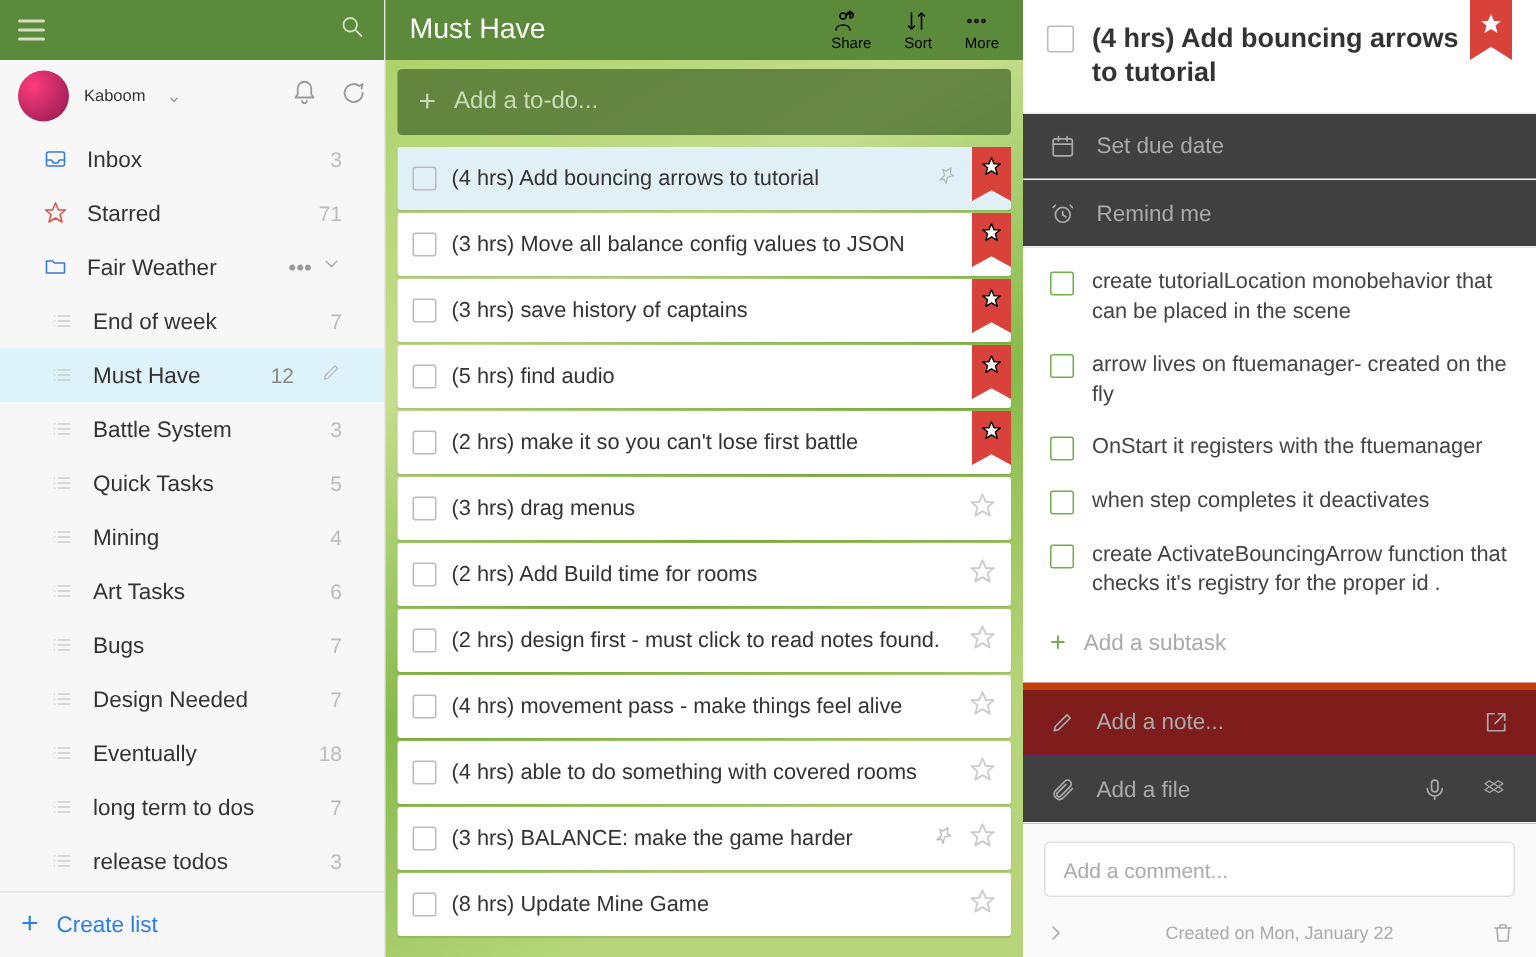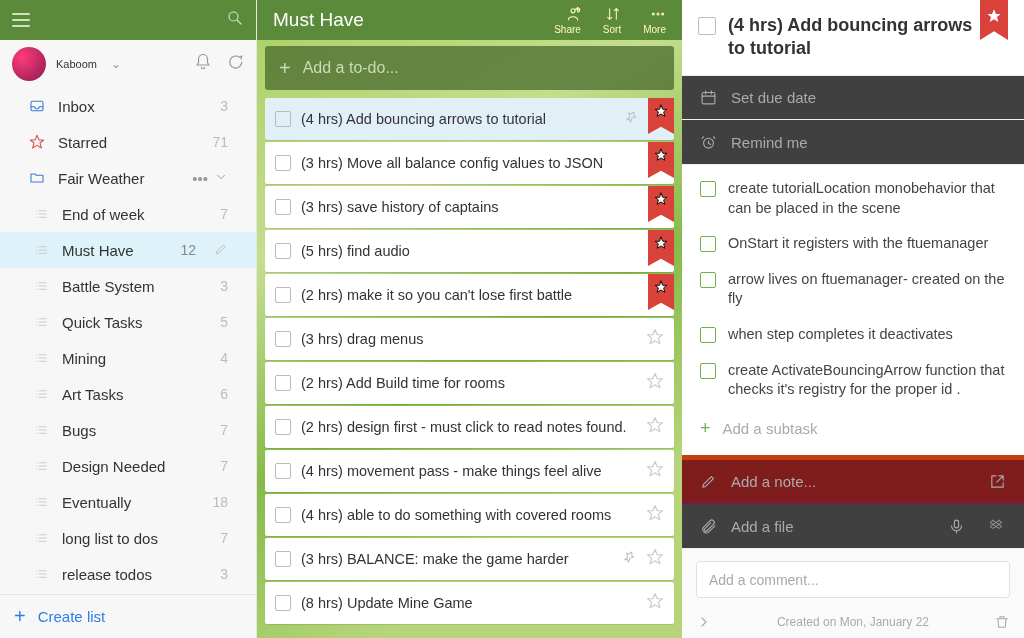--- a/index.html
+++ b/index.html
@@ -34,21 +34,21 @@
 .edit-pencil { color: #bbb; margin-left: 6px; }
 .folder-actions { margin-left: auto; display: flex; align-items: center; gap: 6px; color: #999; }
 .sb-footer { height: 44px; border-top: 1px solid #e5e5e5; display: flex; align-items: center; padding: 0 14px; gap: 12px; color: #2b7de9; font-size: 15px; cursor: pointer; }
 .plus-ic { font-size: 20px; font-weight: 300; }
 
 
 .main { width: 425px; display: flex; flex-direction: column; position: relative; background: linear-gradient(150deg, #a9d064 0%, #c4de8e 30%, #87ba4a 55%, #b6d57a 80%); }
 .main-header { height: 40px; background: #5b8a3a; display: flex; align-items: center; padding: 0 16px; color: #fff; }
 .main-title { font-size: 19px; font-weight: 400; flex: 1; }
 .hdr-actions { display: flex; gap: 22px; }
-.hdr-act { display: flex; flex-direction: column; align-items: flex-end; color: #fef9c3; cursor: pointer; }
+.hdr-act { display: flex; flex-direction: column; align-items: flex-start; color: #000000; cursor: pointer; }
 .hdr-act svg { width: 16px; height: 16px; }
 .hdr-act span { font-size: 10px; margin-top: 2px; }
 .add-todo { margin: 6px 8px 8px 8px; height: 44px; background: rgba(72,105,46,0.75); border-radius: 3px; display: flex; align-items: center; padding: 0 14px; gap: 12px; color: #c9dcb6; cursor: text; }
 .add-todo .plus { font-size: 20px; }
 .tasks { flex: 1; overflow-y: auto; padding: 0 8px 8px 8px; display: flex; flex-direction: column; gap: 2px; }
 .task { background: #fff; border-radius: 2px; height: 42px; display: flex; align-items: center; padding: 0 10px; gap: 10px; position: relative; box-shadow: 0 1px 1px rgba(0,0,0,0.1); cursor: pointer; }
 .task.selected { background: #e1f0f7; }
 .chk { width: 16px; height: 16px; border: 1.5px solid #bbb; border-radius: 2px; flex-shrink: 0; }
 .task-label { flex: 1; font-size: 14.5px; color: #333; white-space: nowrap; overflow: hidden; text-overflow: ellipsis; }
 .pin-ic { color: #bbb; margin-right: 4px; }
@@ -286,21 +286,21 @@
             <span class="sb-icon">
               <svg class="list-lines" viewBox="0 0 24 24">
                 <line x1="5" y1="7" x2="5" y2="7"></line>
                 <line x1="9" y1="7" x2="20" y2="7"></line>
                 <line x1="5" y1="12" x2="5" y2="12"></line>
                 <line x1="9" y1="12" x2="20" y2="12"></line>
                 <line x1="5" y1="17" x2="5" y2="17"></line>
                 <line x1="9" y1="17" x2="20" y2="17"></line>
               </svg>
             </span>
-            <span>long list to dos</span>
+            <span>long term to dos</span>
             <span class="count">7</span>
           </div>
           <div class="sb-item sub">
             <span class="sb-icon">
               <svg class="list-lines" viewBox="0 0 24 24">
                 <line x1="5" y1="7" x2="5" y2="7"></line>
                 <line x1="9" y1="7" x2="20" y2="7"></line>
                 <line x1="5" y1="12" x2="5" y2="12"></line>
                 <line x1="9" y1="12" x2="20" y2="12"></line>
                 <line x1="5" y1="17" x2="5" y2="17"></line>
@@ -500,25 +500,25 @@
       <span>Remind me</span>
     </div>
     <div class="subtasks">
       <div id="subtask-container">
           <div class="subtask">
             <div class="sub-chk"></div>
             <div class="sub-text">create tutorialLocation monobehavior that can be placed in the scene</div>
           </div>
           <div class="subtask">
             <div class="sub-chk"></div>
-            <div class="sub-text">OnStart it registers with the ftuemanager</div>
+            <div class="sub-text">arrow lives on ftuemanager- created on the fly</div>
           </div>
           <div class="subtask">
             <div class="sub-chk"></div>
-            <div class="sub-text">arrow lives on ftuemanager- created on the fly</div>
+            <div class="sub-text">OnStart it registers with the ftuemanager</div>
           </div>
           <div class="subtask">
             <div class="sub-chk"></div>
             <div class="sub-text">when step completes it deactivates</div>
           </div>
           <div class="subtask">
             <div class="sub-chk"></div>
             <div class="sub-text">create ActivateBouncingArrow function that checks it's registry for the proper id .</div>
           </div>
         </div>

